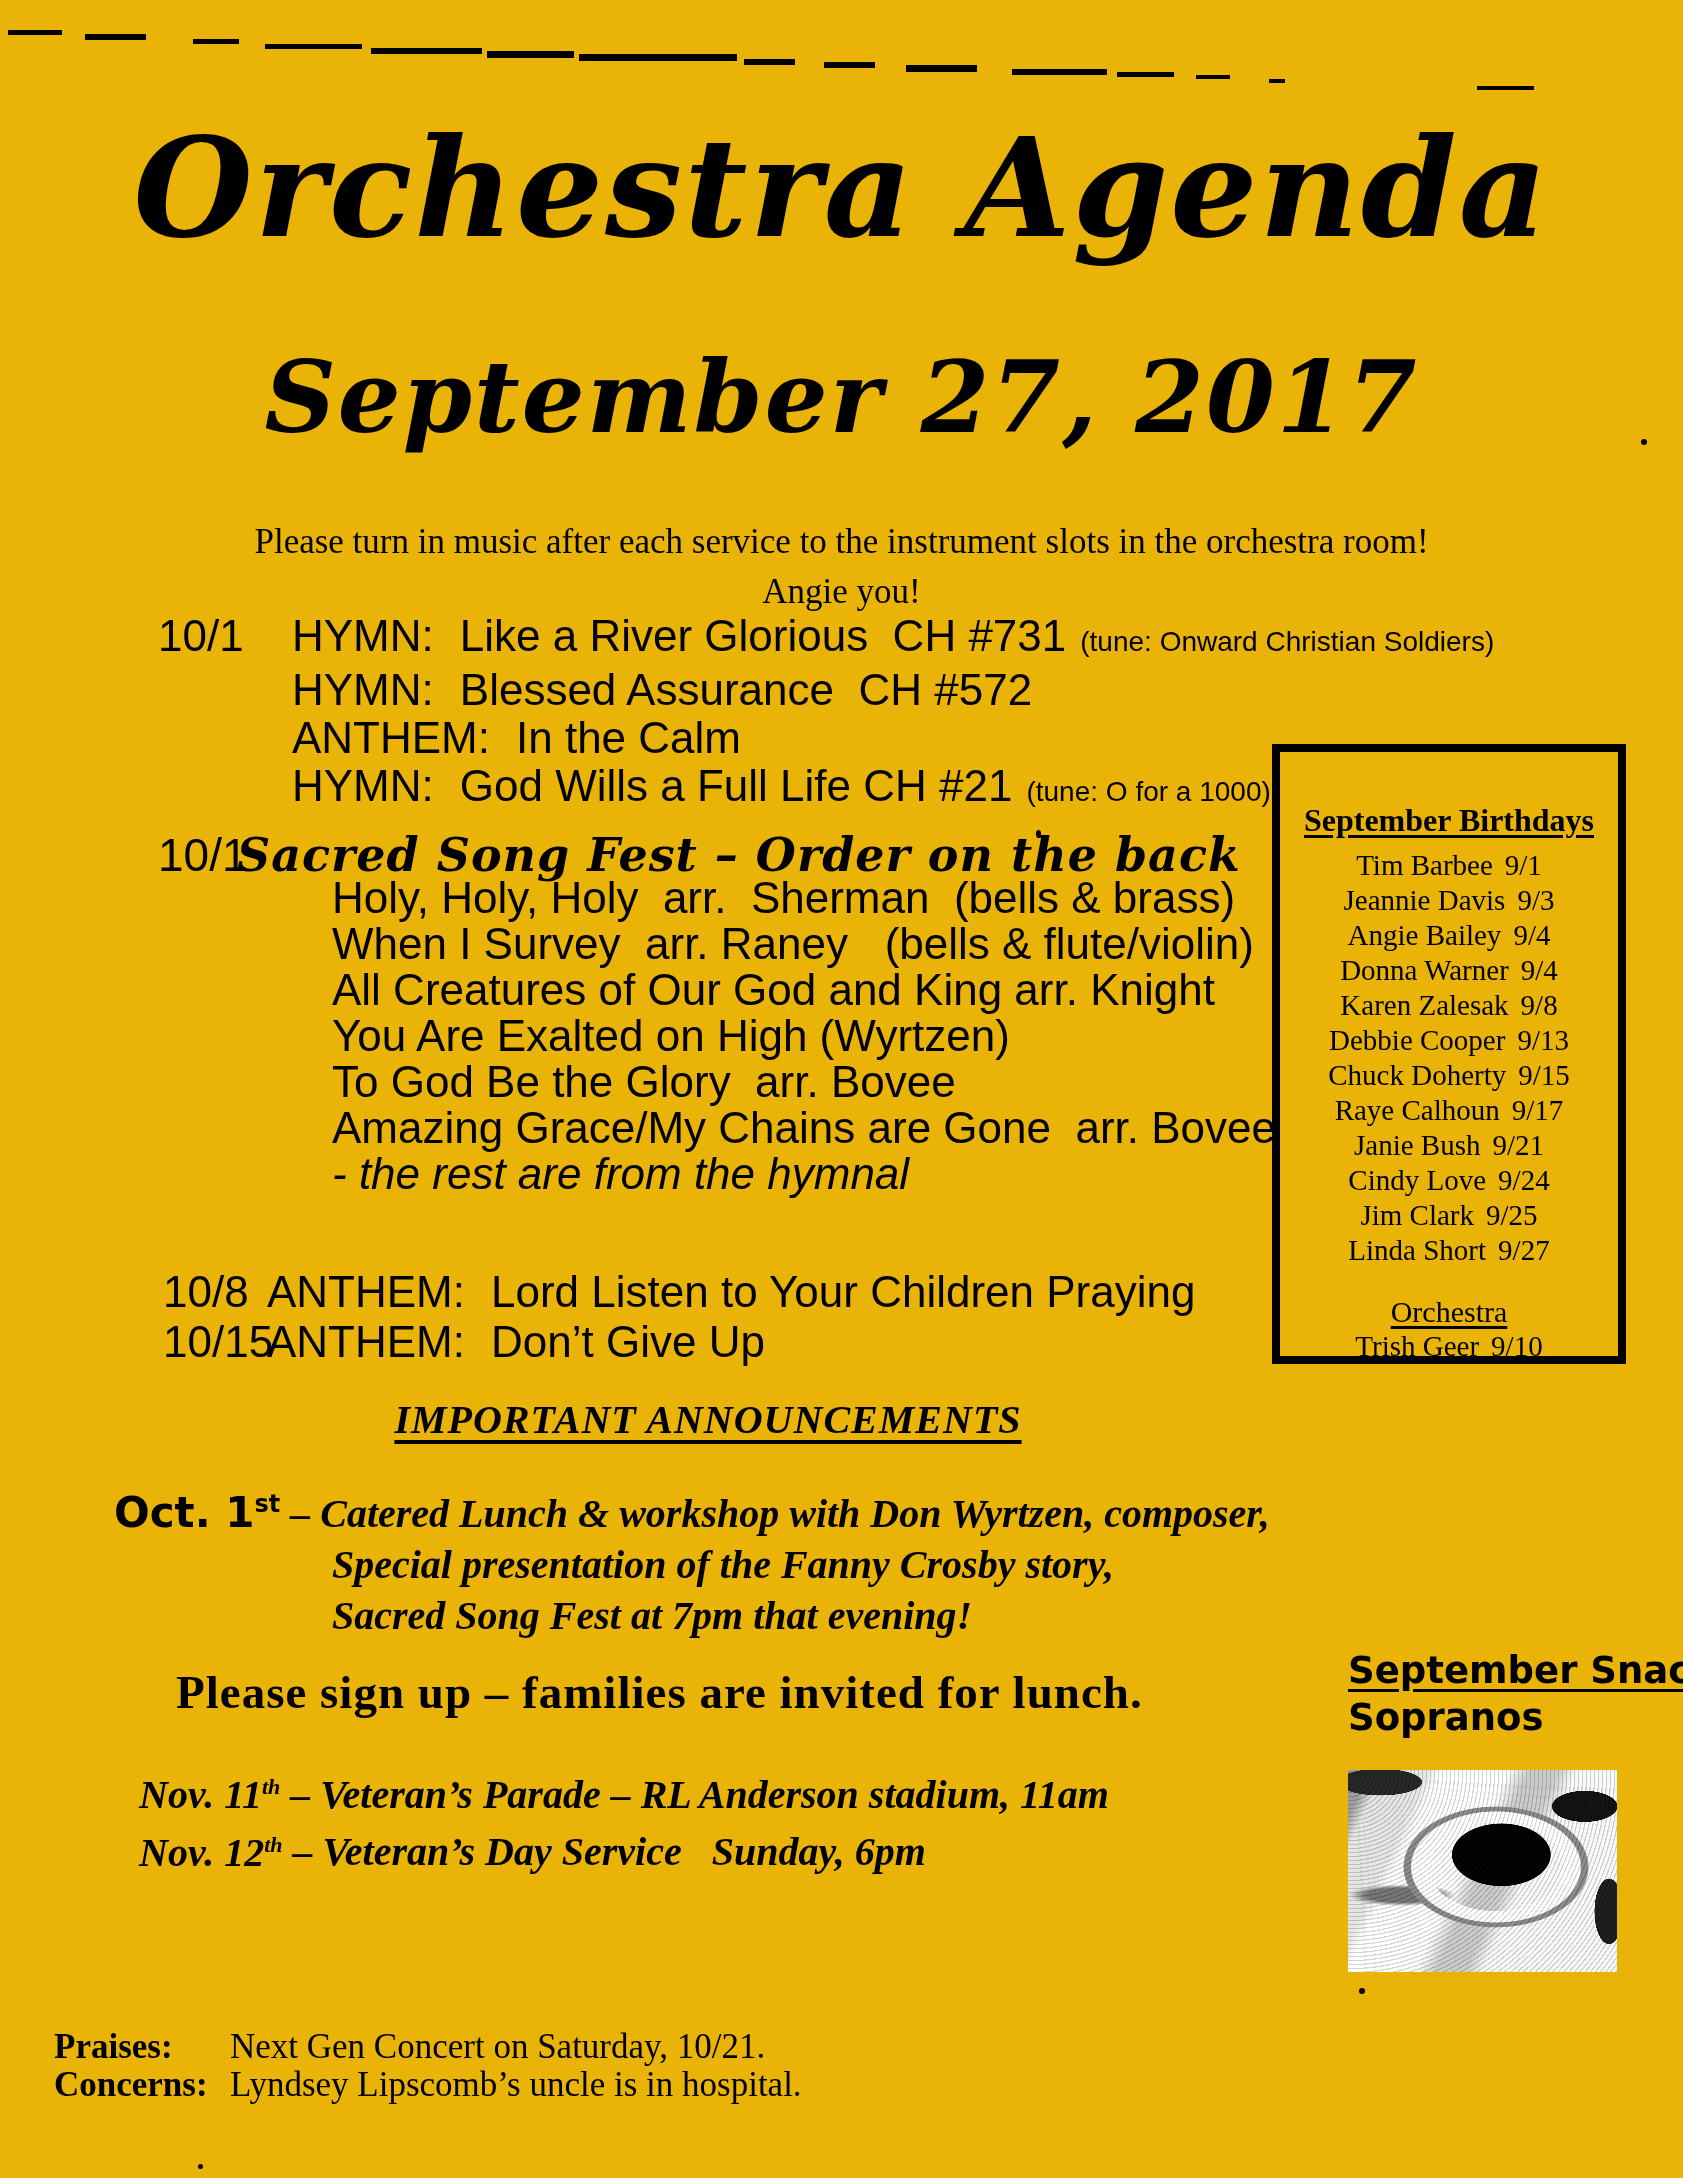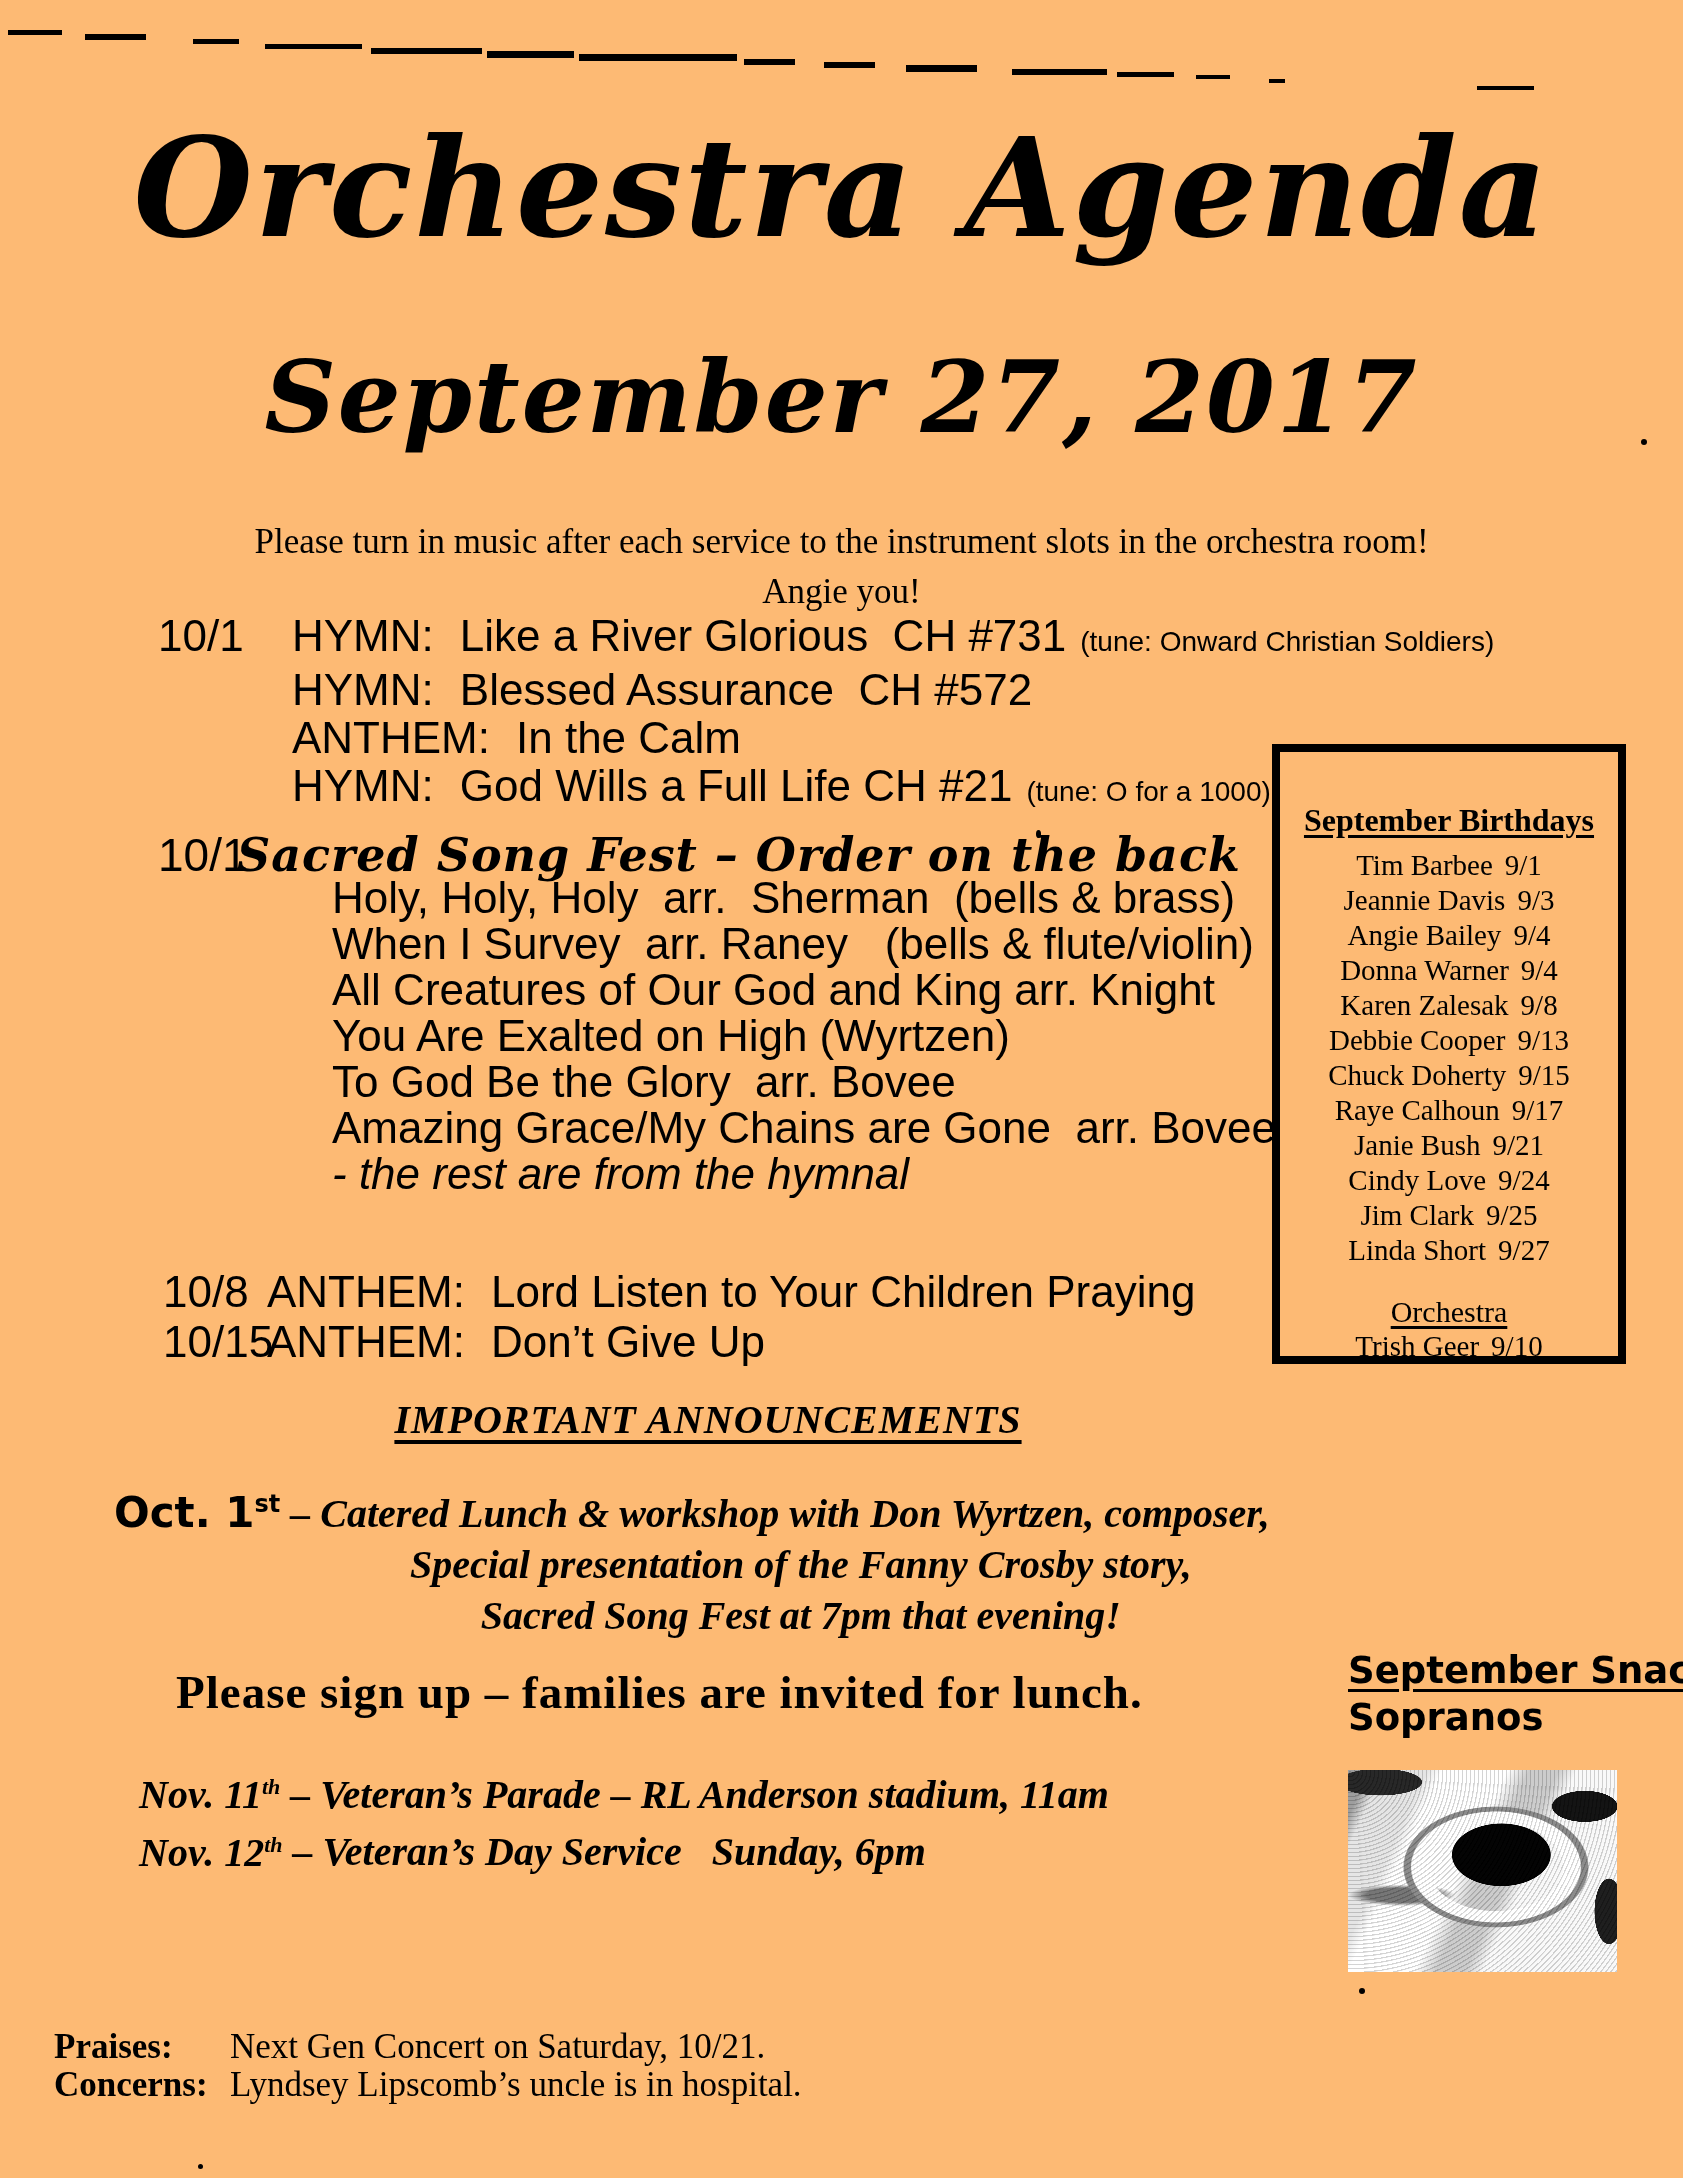--- a/index.html
+++ b/index.html
@@ -1,17 +1,17 @@
 <!DOCTYPE html>
 <html><head>
 <meta charset="utf-8">
 <style>
   html,body{margin:0;padding:0;background:#e8e8e8;}
   .page{
-    position:relative;width:1683px;height:2178px;background:#fdba74;
+    position:relative;width:1683px;height:2178px;background:#eab308;
     margin:0 auto;overflow:hidden;color:#000;
     font-family:"Liberation Serif", serif;
   }
   .abs{position:absolute;}
   .center{left:0;width:1683px;text-align:center;}
   .script{
     font-family:"DejaVu Serif", serif;font-style:italic;font-weight:700;
     letter-spacing:2px;
   }
   .title{top:119px;font-size:137px;line-height:1;}
@@ -31,21 +31,21 @@
   .songs{left:332px;top:875px;font-size:44px;line-height:46px;}
   .songs div{white-space:pre-wrap;}
   .footnote{font-style:italic;}
   .laterblock{left:163px;top:1267px;font-size:44px;line-height:50px;}
   .announce{top:1396px;left:0;width:1416px;text-align:center;
     font-size:40px;font-weight:700;font-style:italic;letter-spacing:1px;
     text-decoration:underline;text-underline-offset:7px;}
   .octblock{left:114px;top:1479px;font-size:40px;line-height:51px;}
   .octlabel{font-family:"DejaVu Sans",sans-serif;font-weight:800;font-size:42px;}
   .octlabel sup{font-size:24px;}
-  .ital{font-style:italic;font-weight:700;white-space:pre-wrap;text-align:center;}
+  .ital{font-style:italic;font-weight:700;white-space:pre-wrap;}
   .octindent{margin-left:218px;}
   .signup{left:176px;top:1665px;font-family:Liberation Serif, serif;
     font-weight:800;font-size:47px;letter-spacing:1px;}
   .novblock{left:139px;top:1762px;font-size:40px;line-height:49px;}
   .novlabel{font-style:italic;font-weight:700;}
   .novlabel sup{font-size:22px;}
   .bdaybox{left:1272px;top:744px;width:354px;height:620px;border:8px solid #000;
     box-sizing:border-box;text-align:center;font-size:29px;line-height:35px;}
   .bdayhead{margin-top:51px;font-weight:700;font-size:32px;
     text-decoration:underline;text-underline-offset:4px;margin-bottom:10px;}

